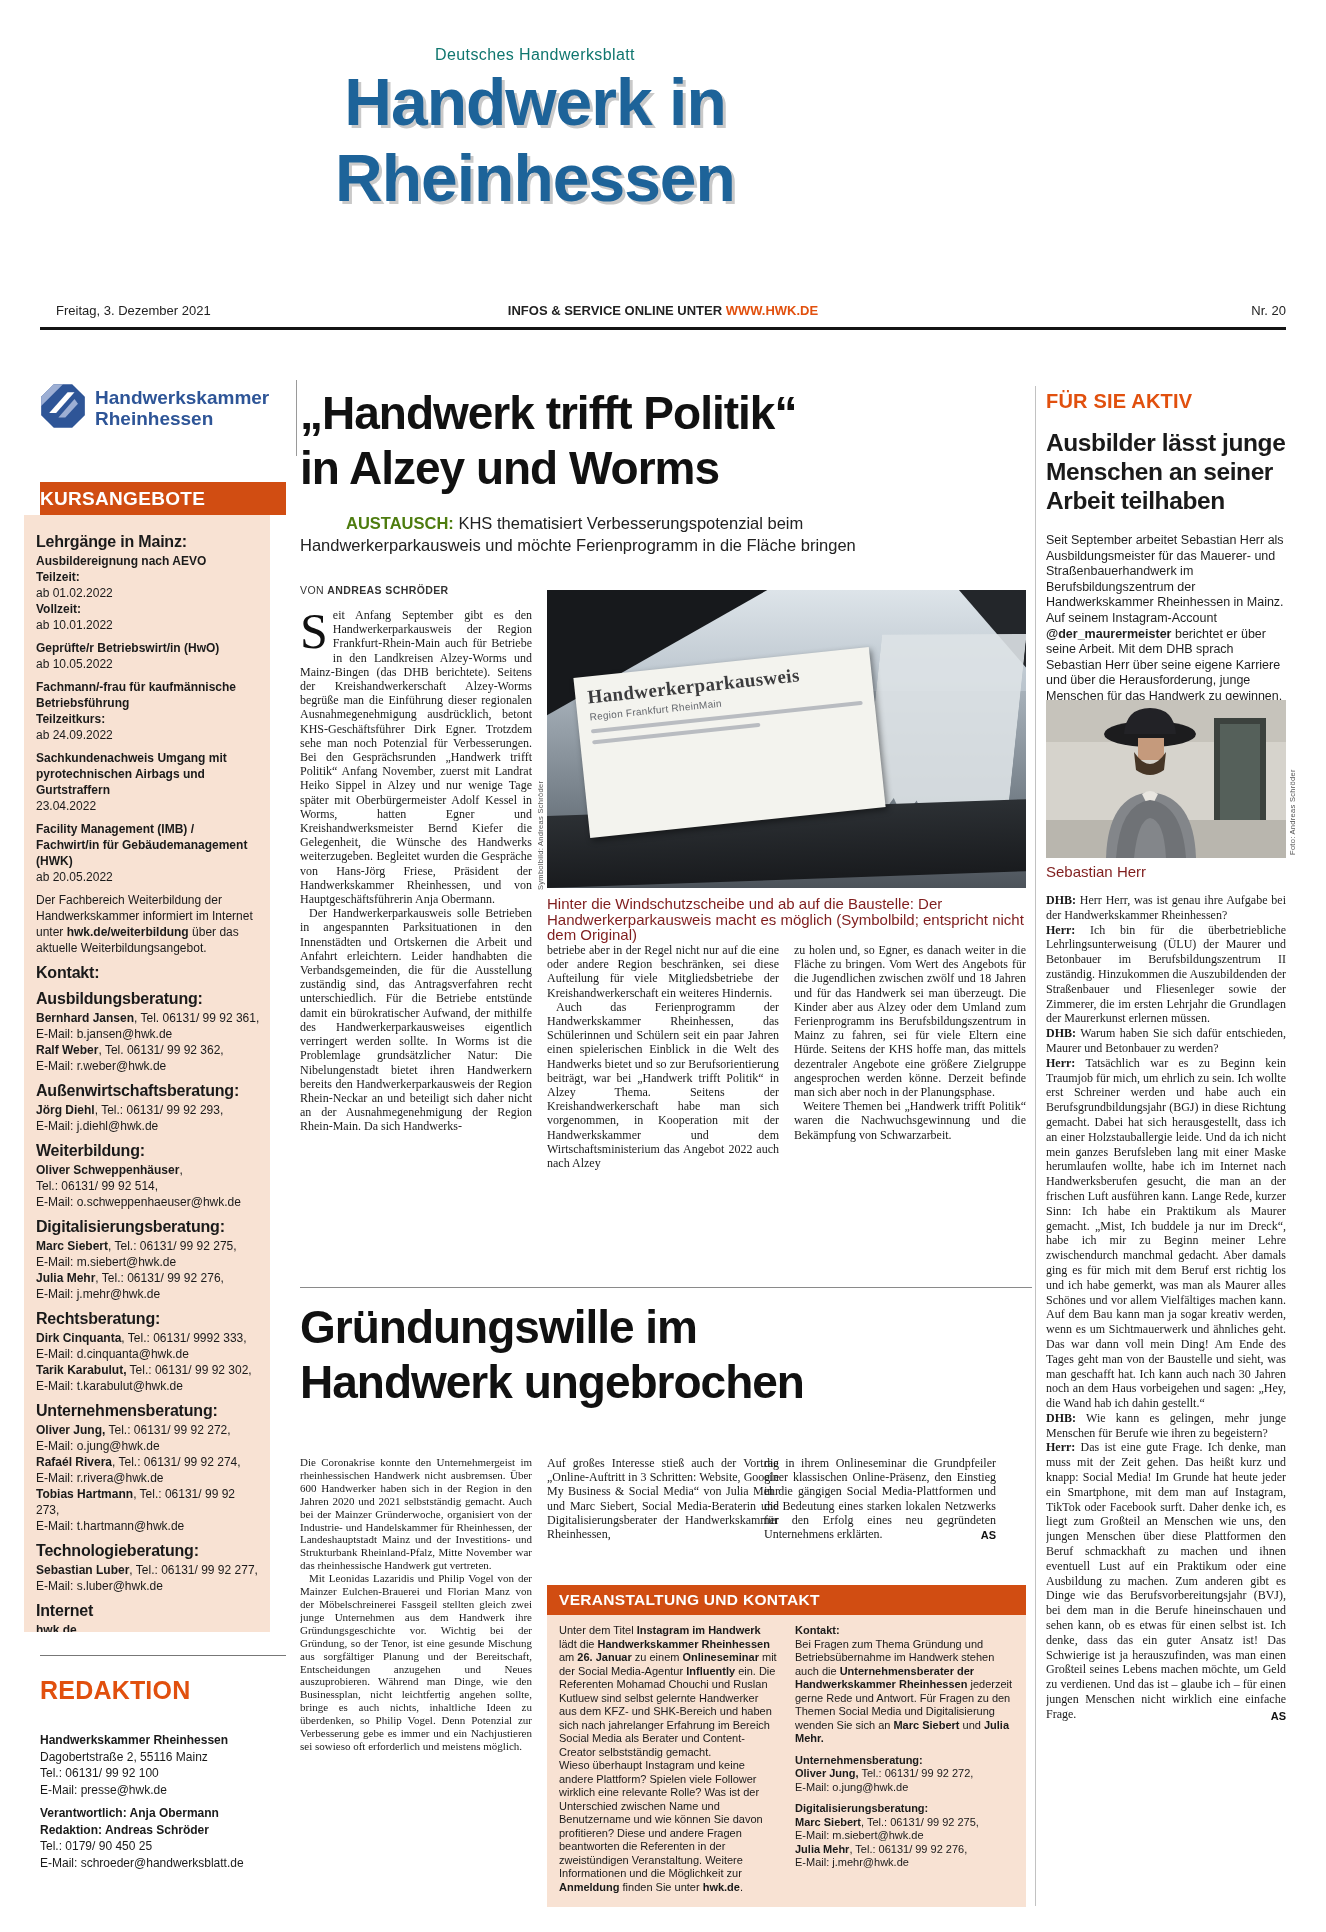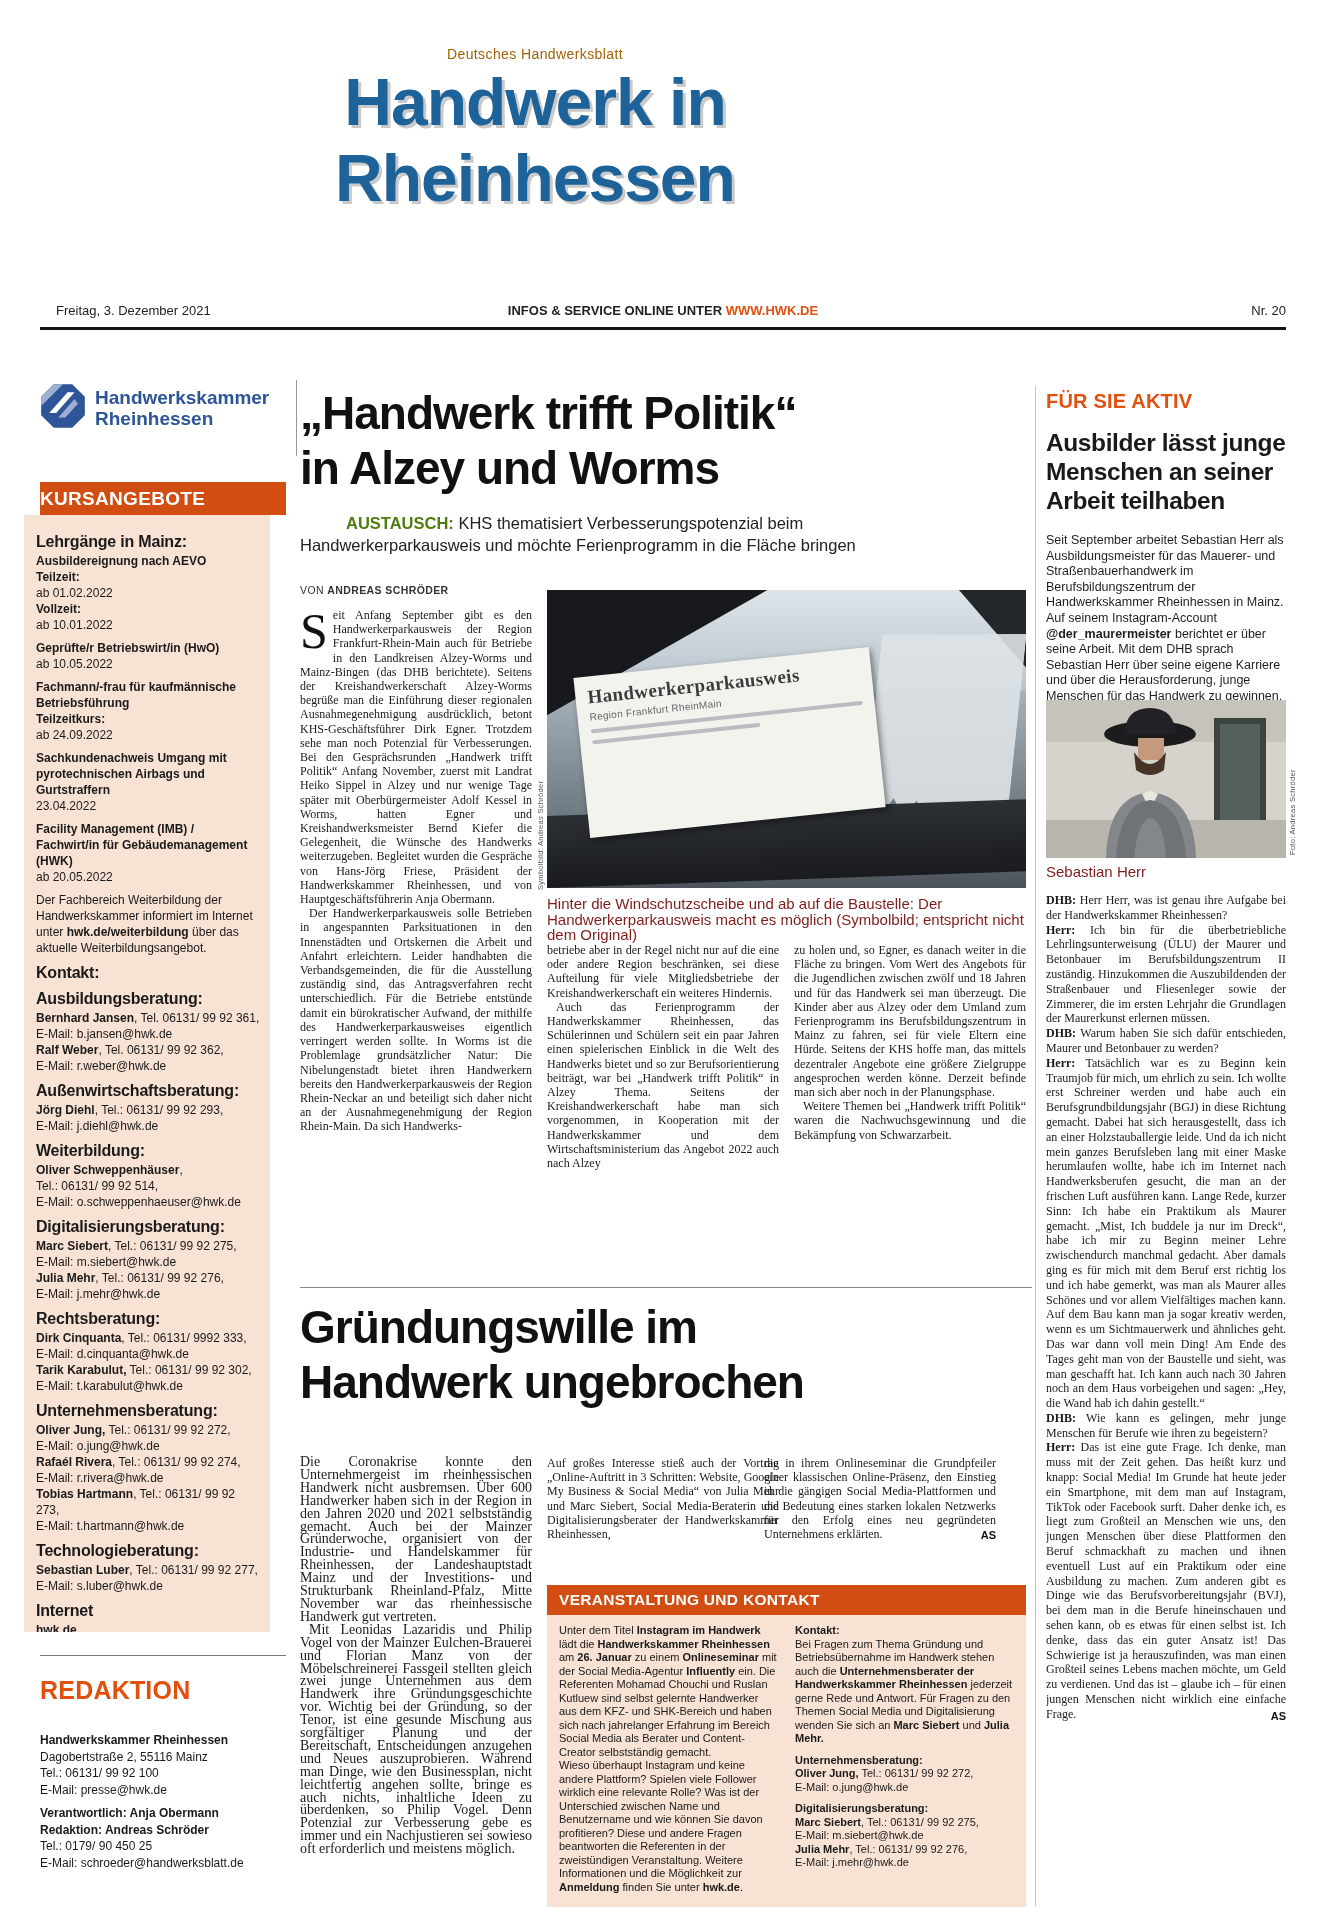--- a/index.html
+++ b/index.html
@@ -1,21 +1,21 @@
 <!DOCTYPE html>
 <html lang="de"><head>
 <meta charset="utf-8">
 <style>
   html,body{margin:0;padding:0;background:#e8e8e8;}
   #page{position:relative;width:1326px;height:1932px;background:#ffffff;margin:0 auto;
         font-family:"Liberation Sans",sans-serif;color:#1a1a1a;overflow:hidden;}
   .abs{position:absolute;}
 
   
-  .kicker{top:46px;left:0;width:1070px;text-align:center;font-size:14px;color:#a16207;letter-spacing:.4px;}
+  .kicker{top:46px;left:0;width:1070px;text-align:center;font-size:16px;color:#0f766e;letter-spacing:.4px;}
   .mast{top:64px;left:0;width:1070px;text-align:center;font-weight:bold;font-size:66px;line-height:76px;
         color:#1d6399;letter-spacing:-1px;text-shadow:3px 3px 0 #c9c9c9;}
   .dateline{top:303px;font-size:13px;color:#222;}
   .dl-left{left:56px;text-align:center;}
   .dl-center{left:0;width:1326px;text-align:center;font-weight:bold;}
   .dl-center .lnk{color:#e1500e;}
   .dl-right{right:40px;}
   .toprule{top:327px;left:40px;width:1246px;height:3px;background:#141414;}
 
   
@@ -75,21 +75,21 @@
   .card-bar.short{width:62%;}
   .vcredit{font-size:7.5px;color:#555;writing-mode:vertical-rl;transform:rotate(180deg);letter-spacing:.3px;}
   .cred1{top:770px;left:536px;height:120px;}
   .caption{font-size:15px;line-height:15.5px;color:#7f1d1d;}
   .cap1{top:896px;left:547px;width:479px;}
 
   .mid-div{top:1287px;left:300px;width:732px;height:1px;background:#8a8a8a;}
 
   .h-a2{top:1300px;left:300px;width:740px;}
   .sub-a2{top:1424px;left:300px;width:720px;}
-  .c1a2{top:1456px;left:300px;width:232px;height:452px;font-size:14px;line-height:12.9px;}
+  .c1a2{top:1456px;left:300px;width:232px;height:452px;font-size:11px;line-height:12.9px;}
   .c2a2{top:1456px;left:547px;width:232px;height:120px;}
   .c3a2{top:1456px;left:764px;width:232px;height:120px;}
   .as-sign{text-align:right;font-family:"Liberation Sans",sans-serif;font-weight:bold;font-size:11px;
            margin-top:-13px;color:#111;}
 
   
   .event-box{top:1585px;left:547px;width:479px;height:322px;}
   .event-head{height:30px;background:#d14d12;color:#fff;font-weight:bold;font-size:15.5px;line-height:30px;
               padding-left:12px;letter-spacing:.3px;}
   .event-body{position:relative;height:292px;background:#f8e2d3;}

